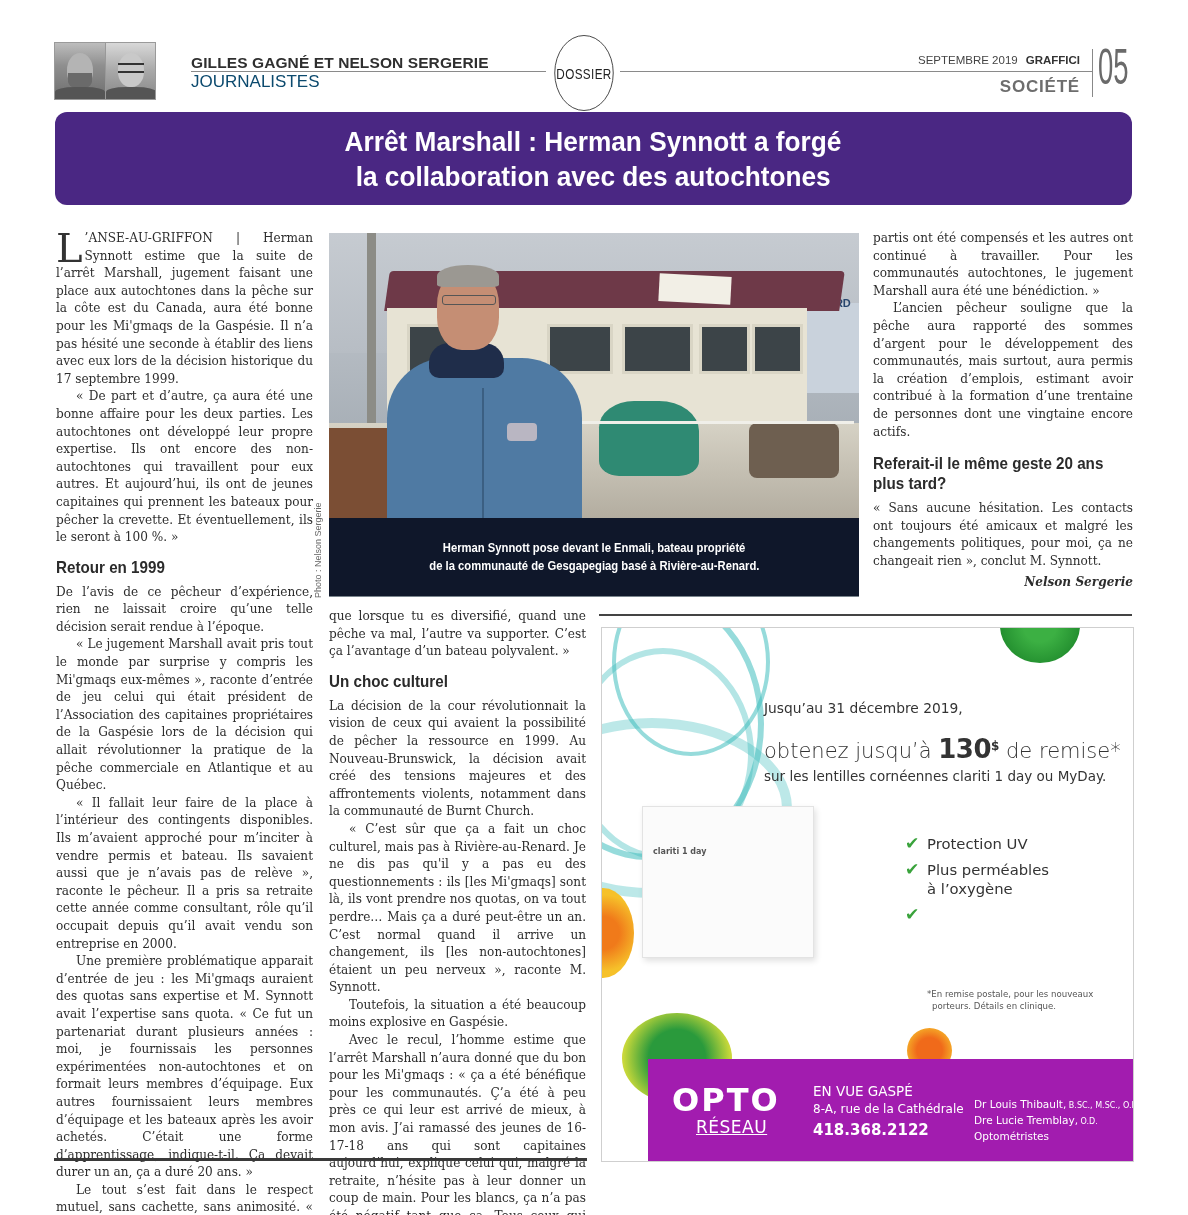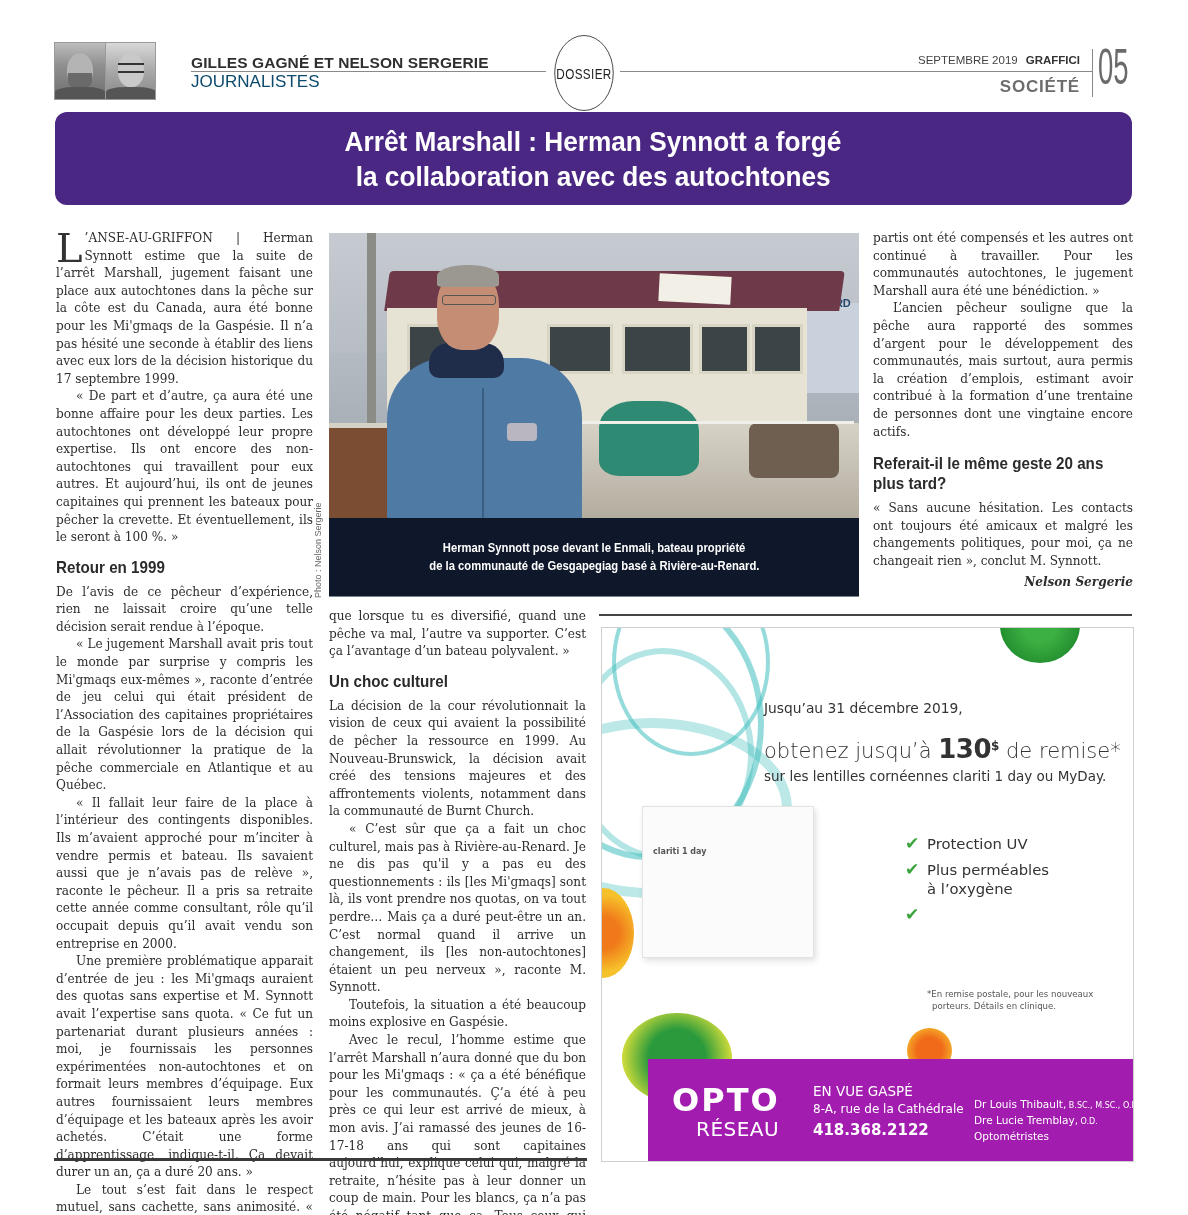--- a/index.html
+++ b/index.html
@@ -89,21 +89,21 @@
   .ad-box { position:absolute; background:#fbfbfb; border:1px solid #e3e3e3; box-shadow:2px 3px 6px rgba(0,0,0,0.12); }
   .ad-box1 { left:40px; top:178px; width:170px; height:150px; }
   .ad-box2 { left:110px; top:200px; width:170px; height:180px; background:#fff; }
   .ad-box-label { position:absolute; font-family:"DejaVu Sans", sans-serif; color:#777; font-size:6.5px; white-space:nowrap; }
   .ad-checks { position:absolute; left:303px; top:206px; font-family:"DejaVu Sans", sans-serif; font-size:14.8px; color:#333; line-height:19px; }
   .ad-check-item { display:flex; align-items:flex-start; margin-bottom:7px; }
   .ad-check-icon { width:22px; flex:0 0 22px; color:#3aa33c; font-weight:bold; font-size:17px; line-height:19px; }
   .ad-fine { position:absolute; left:325px; top:360px; font-family:"DejaVu Sans", sans-serif; font-size:8.6px; color:#555; line-height:12px; }
   .ad-footer { position:absolute; left:16px; bottom:0; width:100%; height:102px; background:#a21caf;margin-left:30px; }
   .opto-logo { position:absolute; left:24px; top:22px; font-family:"DejaVu Sans", sans-serif; font-weight:bold; color:#fff; font-size:32px; letter-spacing:2px; }
-  .opto-reseau { position:absolute; left:48px; top:58px; font-family:"DejaVu Sans", sans-serif; color:#fff; font-size:20px; letter-spacing:0.5px; }
+  .opto-reseau { position:absolute; left:48px; top:58px; font-family:"DejaVu Sans", sans-serif; color:#fff; font-size:17px; letter-spacing:0.5px;text-decoration:underline; }
   .ad-clinic { position:absolute; left:165px; top:23px; font-family:"DejaVu Sans", sans-serif; color:#fff; font-size:13.5px; line-height:18px; }
   .ad-clinic .addr { font-size:12px; }
   .ad-clinic .phone { font-weight:bold; font-size:15px; margin-top:3px; }
   .ad-doctors { position:absolute; left:326px; top:38px; font-family:"DejaVu Sans", sans-serif; color:#fff; font-size:10.5px; line-height:15px; }
   .ad-doctors small { font-size:8px; }
 </style>
 </head>
 <body>
 
 <div class="hdr-photos">

